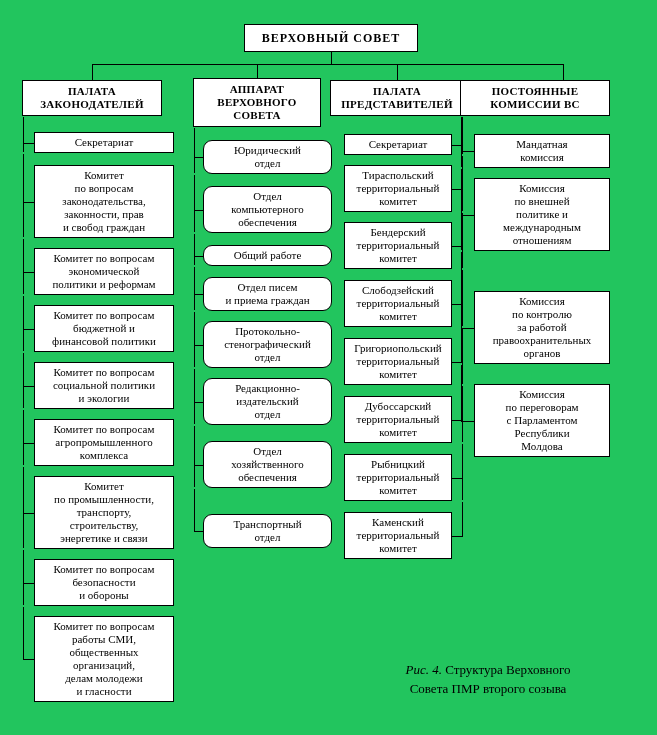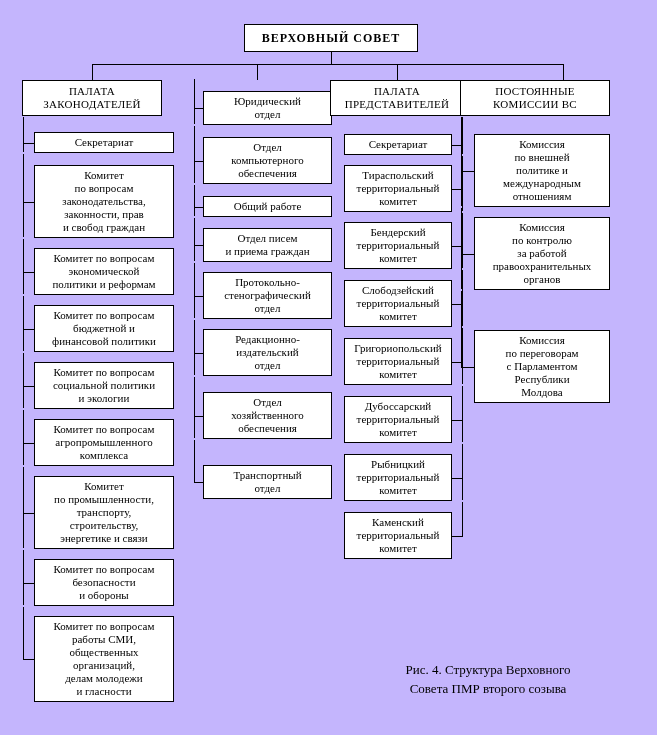--- a/index.html
+++ b/index.html
@@ -5,21 +5,21 @@
   * { margin: 0; padding: 0; box-sizing: border-box; }
   html, body { background: #ffffff; }
   body {
     font-family: "Liberation Serif", "DejaVu Serif", serif;
     color: #000;
   }
   #canvas {
     position: relative;
     width: 657px;
     height: 735px;
-    background: #c4b5fd;
+    background: #22c55e;
     overflow: hidden;
   }
 
   
   .top-box {
     position: absolute;
     left: 244px; top: 24px; width: 174px; height: 28px;
     border: 1px solid #000;
     background: #fff;
     font-weight: bold;
@@ -37,21 +37,21 @@
   .l-stub-1    { left: 92px;  top: 64px; width: 1px; height: 16px; }
   .l-stub-2    { left: 257px; top: 64px; width: 1px; height: 16px; }
   .l-stub-3    { left: 397px; top: 64px; width: 1px; height: 16px; }
   .l-stub-4    { left: 563px; top: 64px; width: 1px; height: 16px; }
 
   
   .col { position: absolute; }
   .col-header {
     border: 1px solid #000;
     background: #fff;
-    font-weight: normal;
+    font-weight: bold;
     font-size: 11px;
     line-height: 13px;
     letter-spacing: 0.3px;
     padding: 4px 2px;
     text-align: center;
     white-space: pre-line;
   }
   .item {
     position: relative;
     border: 1px solid #000;
@@ -83,21 +83,21 @@
   .col-right .item::after { left: auto; right: calc(-1 * var(--stub, 12px)); }
 
   .col1 { left: 22px; top: 80px; width: 152px; }
   .col1 .col-header { width: 140px; }
   .col1 .item { margin-left: 12px; --stub: 12px; }
   .col1 .item:nth-child(1) { --g: 16px; }
   .col1 .item:nth-child(2) { --g: 12px; }
 
   .col2 { left: 193px; top: 78px; width: 139px; }
   .col2 .col-header { width: 128px; }
-  .col2 .item { margin-left: 10px; --stub: 10px; }
+  .col2 .item { margin-left: 10px; border-radius: 9px; --stub: 10px; }
   .col2 .item:nth-child(1) { --g: 13px; }
   .col2 .item:nth-child(2) { --g: 12px; }
   .col2 .item:nth-child(3) { --g: 12px; }
   .col2 .item:nth-child(4) { --g: 11px; }
   .col2 .item:nth-child(7) { --g: 16px; }
   .col2 .item:nth-child(8) { --g: 26px; }
   .col2 .item:nth-child(9) { --g: 19px; }
   .col2 .item:nth-child(10){ --g: 31px; }
 
   .col3 { left: 330px; top: 80px; width: 134px; }
@@ -115,21 +115,21 @@
 
   
   .caption {
     position: absolute;
     left: 372px; top: 660px; width: 232px;
     font-size: 13px;
     line-height: 19px;
     text-align: center;
     white-space: pre-line;
   }
-  .cap-prefix { }
+  .cap-prefix { font-style: italic; }
 </style>
 </head>
 <body>
 
 <div id="canvas">
 
   <div class="top-box">ВЕРХОВНЫЙ СОВЕТ</div>
 
   <div class="line l-root-drop"></div>
   <div class="line l-horiz"></div>
@@ -171,20 +171,23 @@
       <div class="item">Комитет по вопросам
 работы СМИ,
 общественных
 организаций,
 делам молодежи
 и гласности</div>
     </div>
   </div>
 
   <div class="col col2">
+    <div class="col-header">АППАРАТ
+ВЕРХОВНОГО
+СОВЕТА</div>
     <div class="items">
       <div class="item">Юридический
 отдел</div>
       <div class="item">Отдел
 компьютерного
 обеспечения</div>
       <div class="item">Общий работе</div>
       <div class="item">Отдел писем
 и приема граждан</div>
       <div class="item">Протокольно-
@@ -227,20 +230,22 @@
       <div class="item">Каменский
 территориальный
 комитет</div>
     </div>
   </div>
 
   <div class="col col4">
     <div class="col-header">ПОСТОЯННЫЕ
 КОМИССИИ ВС</div>
     <div class="items">
+      <div class="item">Мандатная
+комиссия</div>
       <div class="item">Комиссия
 по внешней
 политике и
 международным
 отношениям</div>
       <div class="item">Комиссия
 по контролю
 за работой
 правоохранительных
 органов</div>

